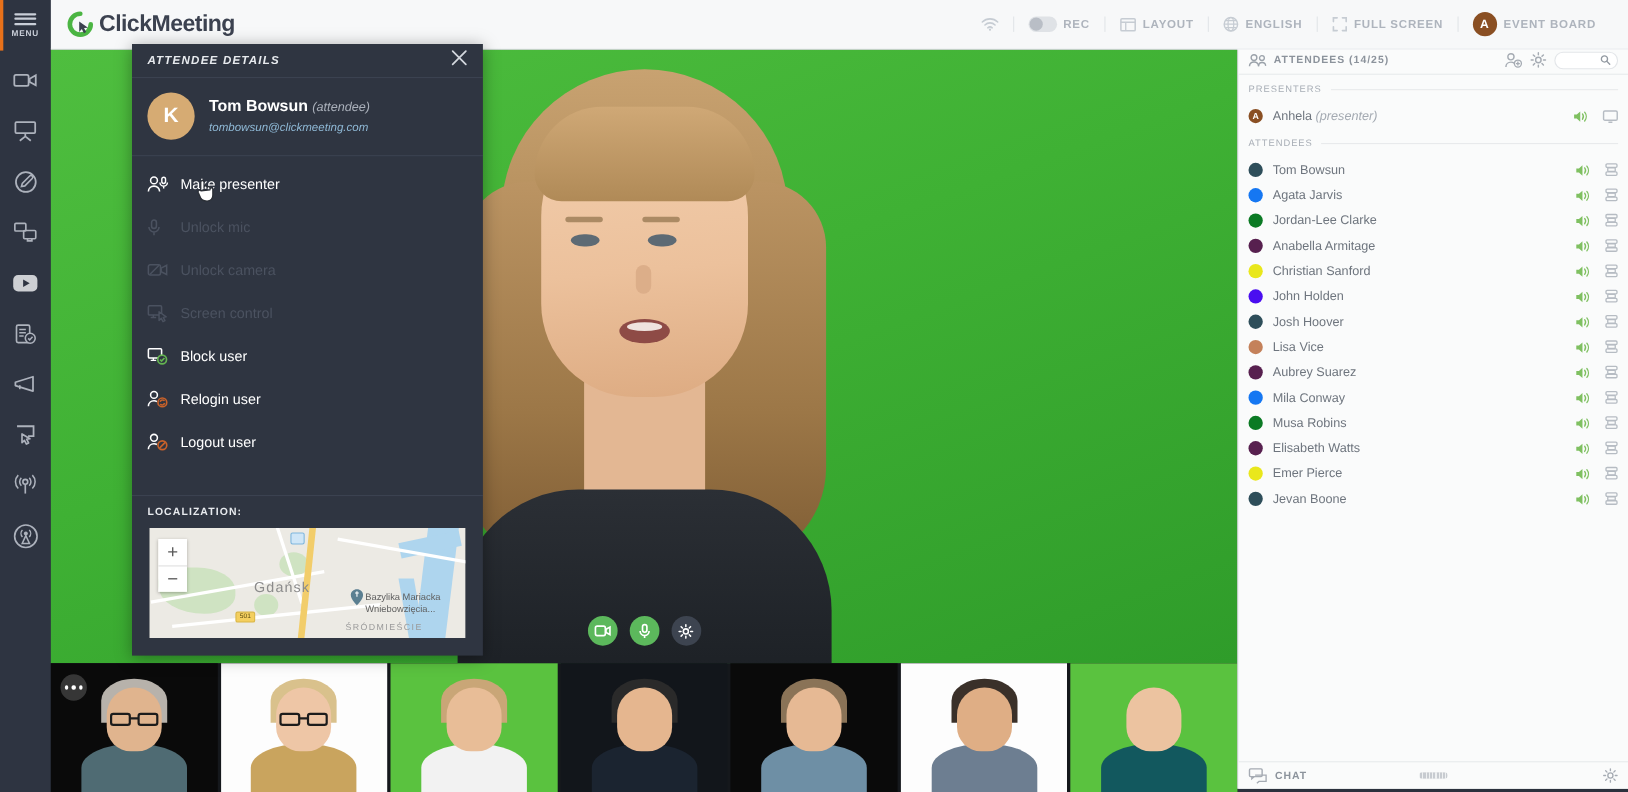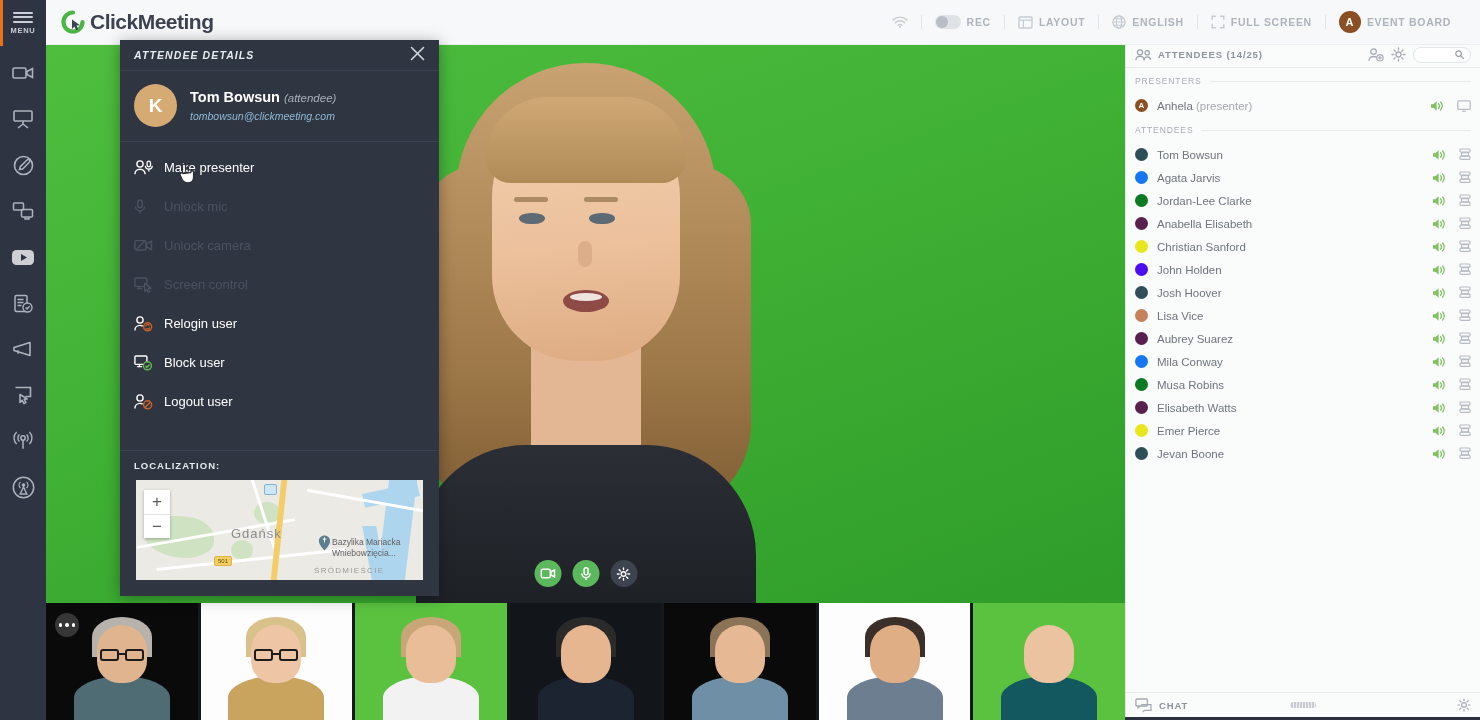--- a/index.html
+++ b/index.html
@@ -217,21 +217,21 @@
   .rp-sect{
     display:flex; align-items:center; padding:0 9px; height:26px; gap:8px;
   }
   .rp-sect span{ font-size:8.5px; letter-spacing:.9px; color:#a8aeb6; }
   .rp-sect i{ flex:1; height:1px; background:#e8eaec; display:block; }
   .rp-row{
     display:flex; align-items:center; height:23px; padding:0 9px; cursor:pointer;
   }
   .rp-dot{ width:13px; height:13px; border-radius:50%; flex:0 0 auto; }
   .rp-name{ margin-left:9px; font-size:11.5px; color:#6e757e; }
-  .rp-name .rolex{ color:#a4aab2; }
+  .rp-name .rolex{ color:#a4aab2; font-style:italic; }
   .rp-icons{ margin-left:auto; display:flex; align-items:center; gap:13px; }
   .rp-list{ flex:1 1 auto; overflow:hidden; }
   .rp-foot{
     height:25px; border-top:1px solid #e8eaec; display:flex; align-items:center;
     padding:2px 9px; background:#fafbfb;
   }
   .rp-foot-label{ font-size:9.5px; letter-spacing:.9px; color:#8c939c; font-weight:bold; margin-left:7px; }
   .drag-grip{
     position:absolute; left:50%; transform:translateX(-50%);
     width:26px; height:6px; border-radius:3px; background:#c7cbd0;
@@ -491,38 +491,38 @@
               <rect x=".9" y="1" width="12" height="8.4" rx="1" fill="none" stroke="#4b5260" stroke-width="1.4"></rect>
               <path d="M5.4 9.4 L5.4 11.6 M3 11.6 h5" stroke="#4b5260" stroke-width="1.3"></path>
               <path d="M10.6 6.4 v8 l2 -2 l1.6 3 l1.8 -.9 l-1.6 -3 l2.7 -.4 Z" fill="#2f3541" stroke="#4b5260" stroke-width="1.3" stroke-linejoin="round"></path>
             </svg>
         </span>
         <span>Screen control</span>
       </div>
       <div class="ad-item">
         <span class="mi-ico">
           <svg width="19" height="16" viewBox="0 0 19 16">
+              <rect x=".9" y="1" width="12" height="8.4" rx="1" fill="none" stroke="#fff" stroke-width="1.4"></rect>
+              <path d="M5.4 9.4 L5.4 11.6 M3 11.6 h5" stroke="#fff" stroke-width="1.3"></path>
+              <circle cx="13.4" cy="10.8" r="4" fill="#2f3541" stroke="#64b451" stroke-width="1.5"></circle>
+              <path d="M11.5 10.9 l1.4 1.4 l2.6 -2.9" fill="none" stroke="#64b451" stroke-width="1.5"></path>
+            </svg>
+        </span>
+        <span>Block user</span>
+      </div>
+      <div class="ad-item">
+        <span class="mi-ico">
+          <svg width="19" height="16" viewBox="0 0 19 16">
               <circle cx="6" cy="4" r="3.1" fill="none" stroke="#fff" stroke-width="1.4"></circle>
               <path d="M.9 14.4c0-3 2.3-5 5.1-5 1 0 1.9.2 2.7.7" fill="none" stroke="#fff" stroke-width="1.4"></path>
               <circle cx="13.6" cy="10.8" r="4" fill="#2f3541" stroke="#c9622a" stroke-width="1.5"></circle>
               <path d="M11.6 10.3a2.3 2.3 0 0 1 4 -.9M15.7 11.4a2.3 2.3 0 0 1 -4 .9" fill="none" stroke="#c9622a" stroke-width="1.4"></path>
             </svg>
         </span>
         <span>Relogin user</span>
-      </div>
-      <div class="ad-item">
-        <span class="mi-ico">
-          <svg width="19" height="16" viewBox="0 0 19 16">
-              <rect x=".9" y="1" width="12" height="8.4" rx="1" fill="none" stroke="#fff" stroke-width="1.4"></rect>
-              <path d="M5.4 9.4 L5.4 11.6 M3 11.6 h5" stroke="#fff" stroke-width="1.3"></path>
-              <circle cx="13.4" cy="10.8" r="4" fill="#2f3541" stroke="#64b451" stroke-width="1.5"></circle>
-              <path d="M11.5 10.9 l1.4 1.4 l2.6 -2.9" fill="none" stroke="#64b451" stroke-width="1.5"></path>
-            </svg>
-        </span>
-        <span>Block user</span>
       </div>
       <div class="ad-item">
         <span class="mi-ico">
           <svg width="19" height="16" viewBox="0 0 19 16">
               <circle cx="6" cy="4" r="3.1" fill="none" stroke="#fff" stroke-width="1.4"></circle>
               <path d="M.9 14.4c0-3 2.3-5 5.1-5 1 0 1.9.2 2.7.7" fill="none" stroke="#fff" stroke-width="1.4"></path>
               <circle cx="13.6" cy="10.8" r="4" fill="#2f3541" stroke="#c9622a" stroke-width="1.5"></circle>
               <path d="M11 13.4 L16.2 8.2" stroke="#c9622a" stroke-width="1.5"></path>
             </svg>
         </span>
@@ -660,21 +660,21 @@
               </svg>
               <svg width="12" height="13" viewBox="0 0 12 13">
                 <rect x="1" y="1" width="10" height="3.2" rx="1" fill="none" stroke="#b6bcc3" stroke-width="1.2"></rect>
                 <rect x="1" y="8.2" width="10" height="3.2" rx="1" fill="none" stroke="#b6bcc3" stroke-width="1.2"></rect>
                 <rect x="2.6" y="4.6" width="6.8" height="3.2" rx=".6" fill="none" stroke="#b6bcc3" stroke-width="1.2"></rect>
               </svg>
             </span>
           </div>
           <div class="rp-row">
             <span class="rp-dot" style="background:#57204f"></span>
-            <span class="rp-name">Anabella Elisabeth</span>
+            <span class="rp-name">Anabella Armitage</span>
             <span class="rp-icons">
               <svg width="14" height="12" viewBox="0 0 14 12">
                 <path d="M1 4.2h2.4L6.6 1.3v9.4L3.4 7.8H1z" fill="#7fc061"></path>
                 <path d="M8.6 3.6a4 4 0 0 1 0 4.8M10.6 2a6.3 6.3 0 0 1 0 8" fill="none" stroke="#7fc061" stroke-width="1.2" stroke-linecap="round"></path>
               </svg>
               <svg width="12" height="13" viewBox="0 0 12 13">
                 <rect x="1" y="1" width="10" height="3.2" rx="1" fill="none" stroke="#b6bcc3" stroke-width="1.2"></rect>
                 <rect x="1" y="8.2" width="10" height="3.2" rx="1" fill="none" stroke="#b6bcc3" stroke-width="1.2"></rect>
                 <rect x="2.6" y="4.6" width="6.8" height="3.2" rx=".6" fill="none" stroke="#b6bcc3" stroke-width="1.2"></rect>
               </svg>

